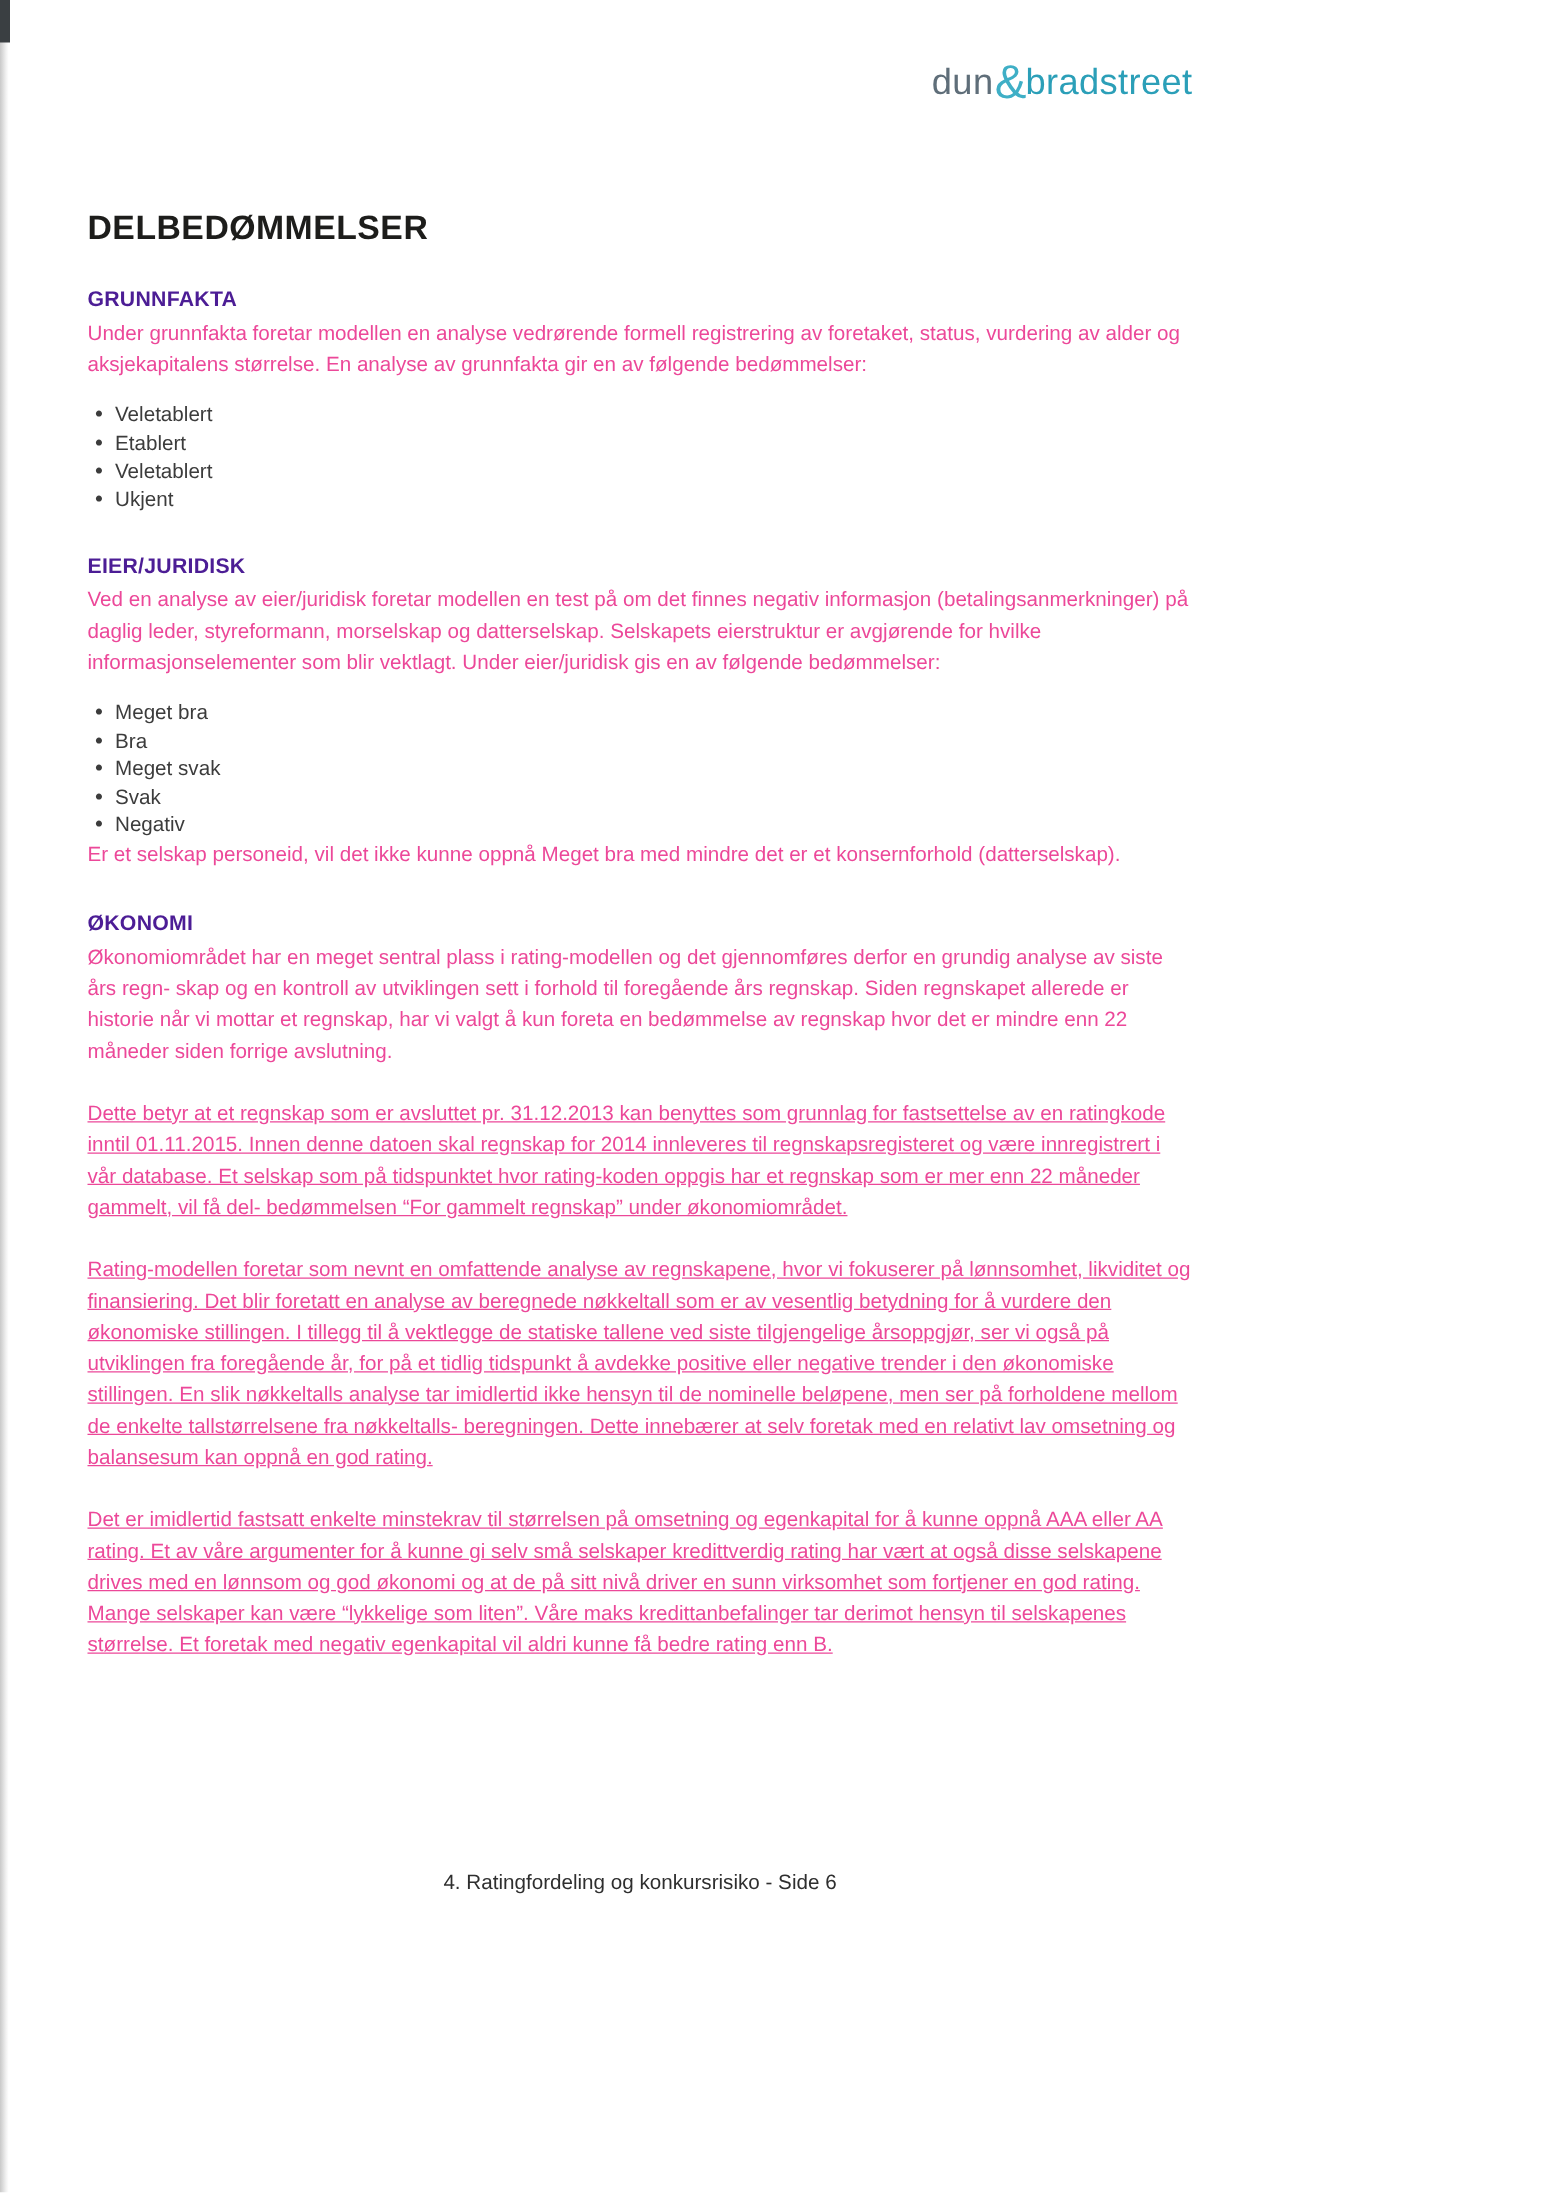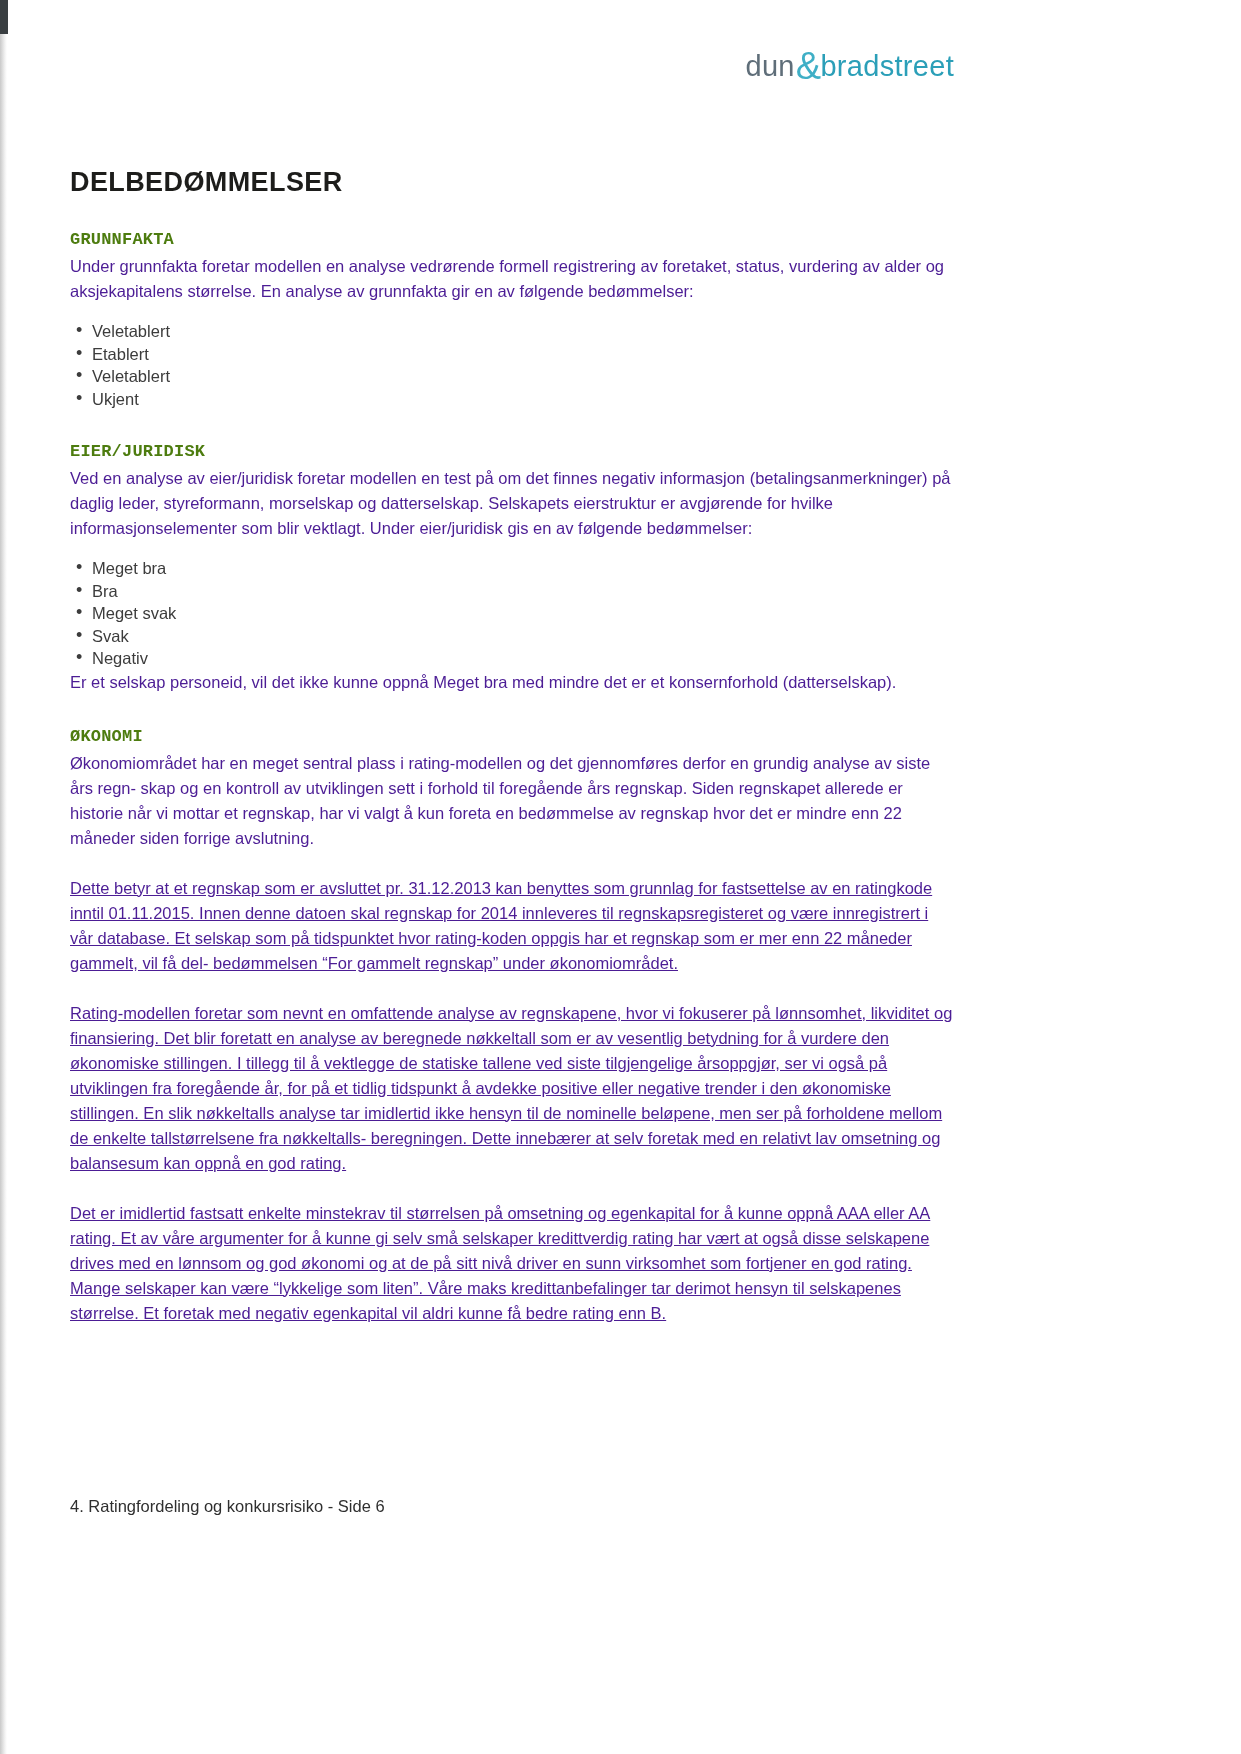--- a/index.html
+++ b/index.html
@@ -62,29 +62,28 @@
     color: #1d1d1b;
     letter-spacing: 0.4px;
   }
 
   
   .section-heading {
     margin-top: 32px;
     margin-bottom: 5px;
     font-size: 17px;
     font-weight: bold;
-    color: #4d7c0f;
+    color: #4c1d95;
     letter-spacing: 0.2px;
-    font-family: Liberation Mono, monospace;
   }
   p.body-text {
     margin: 0;
     font-size: 16.5px;
     line-height: 25px;
-    color: #4c1d95;
+    color: #ec4899;
   }
   p.body-text + p.body-text { margin-top: 25px; text-decoration: underline; }
 
   ul.bullet-list {
     list-style: none;
     margin: 16px 0 0 0;
     padding: 0 0 0 6px;
   }
   ul.bullet-list li {
     font-size: 16.5px;
@@ -101,21 +100,21 @@
     color: #3c3c3c;
   }
   .after-list { margin-top: 26px; }
 
   
   .footer {
     position: absolute;
     left: 70px;
     top: 1497px;
     width: 884px;
-    text-align: left;
+    text-align: center;
     font-size: 16.5px;
     color: #2f2f2f;
   }
 </style>
 </head>
 <body>
 
 <div class="page-edge"></div>
 <div class="page-corner"></div>
 

